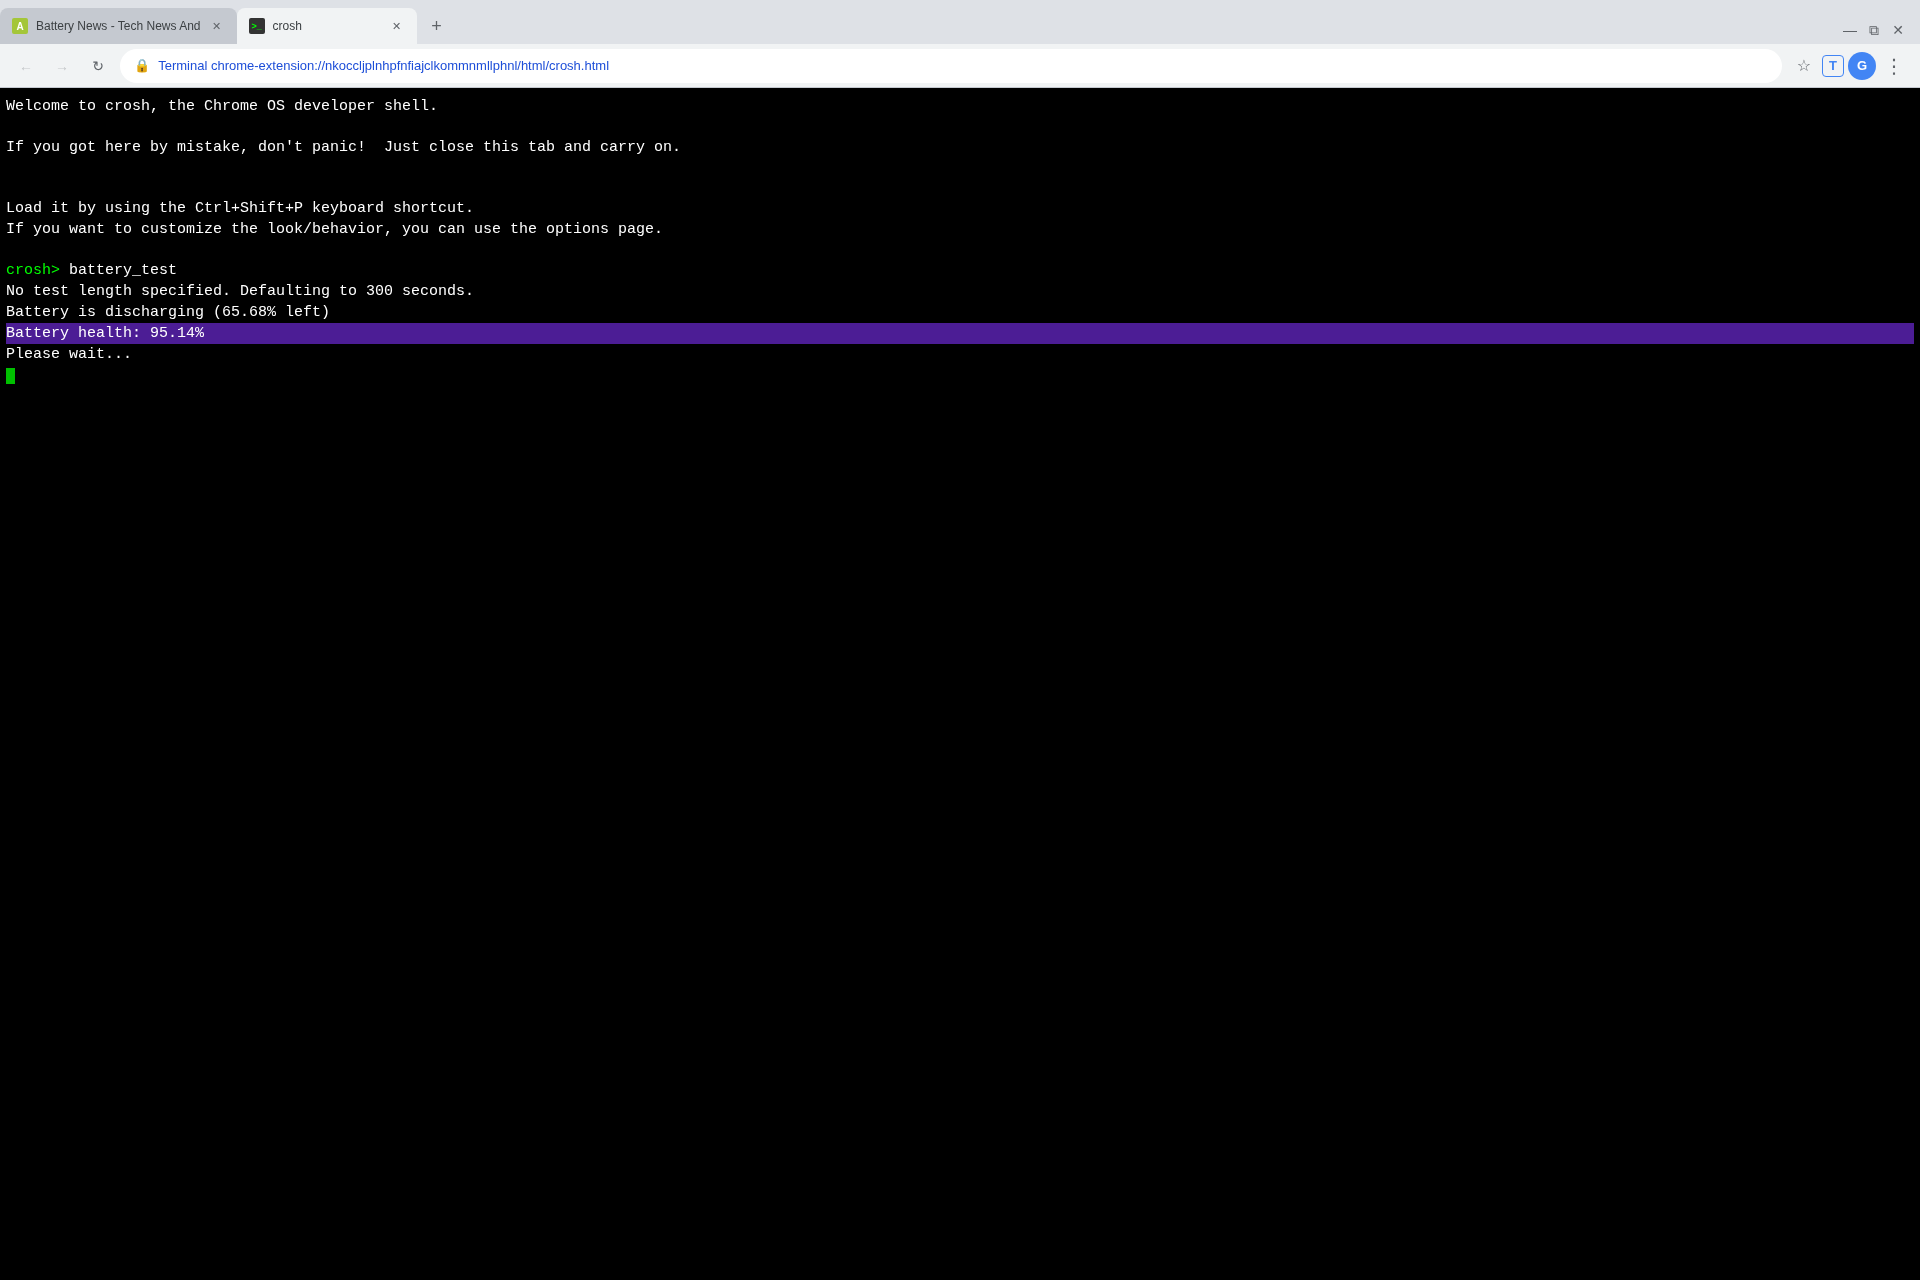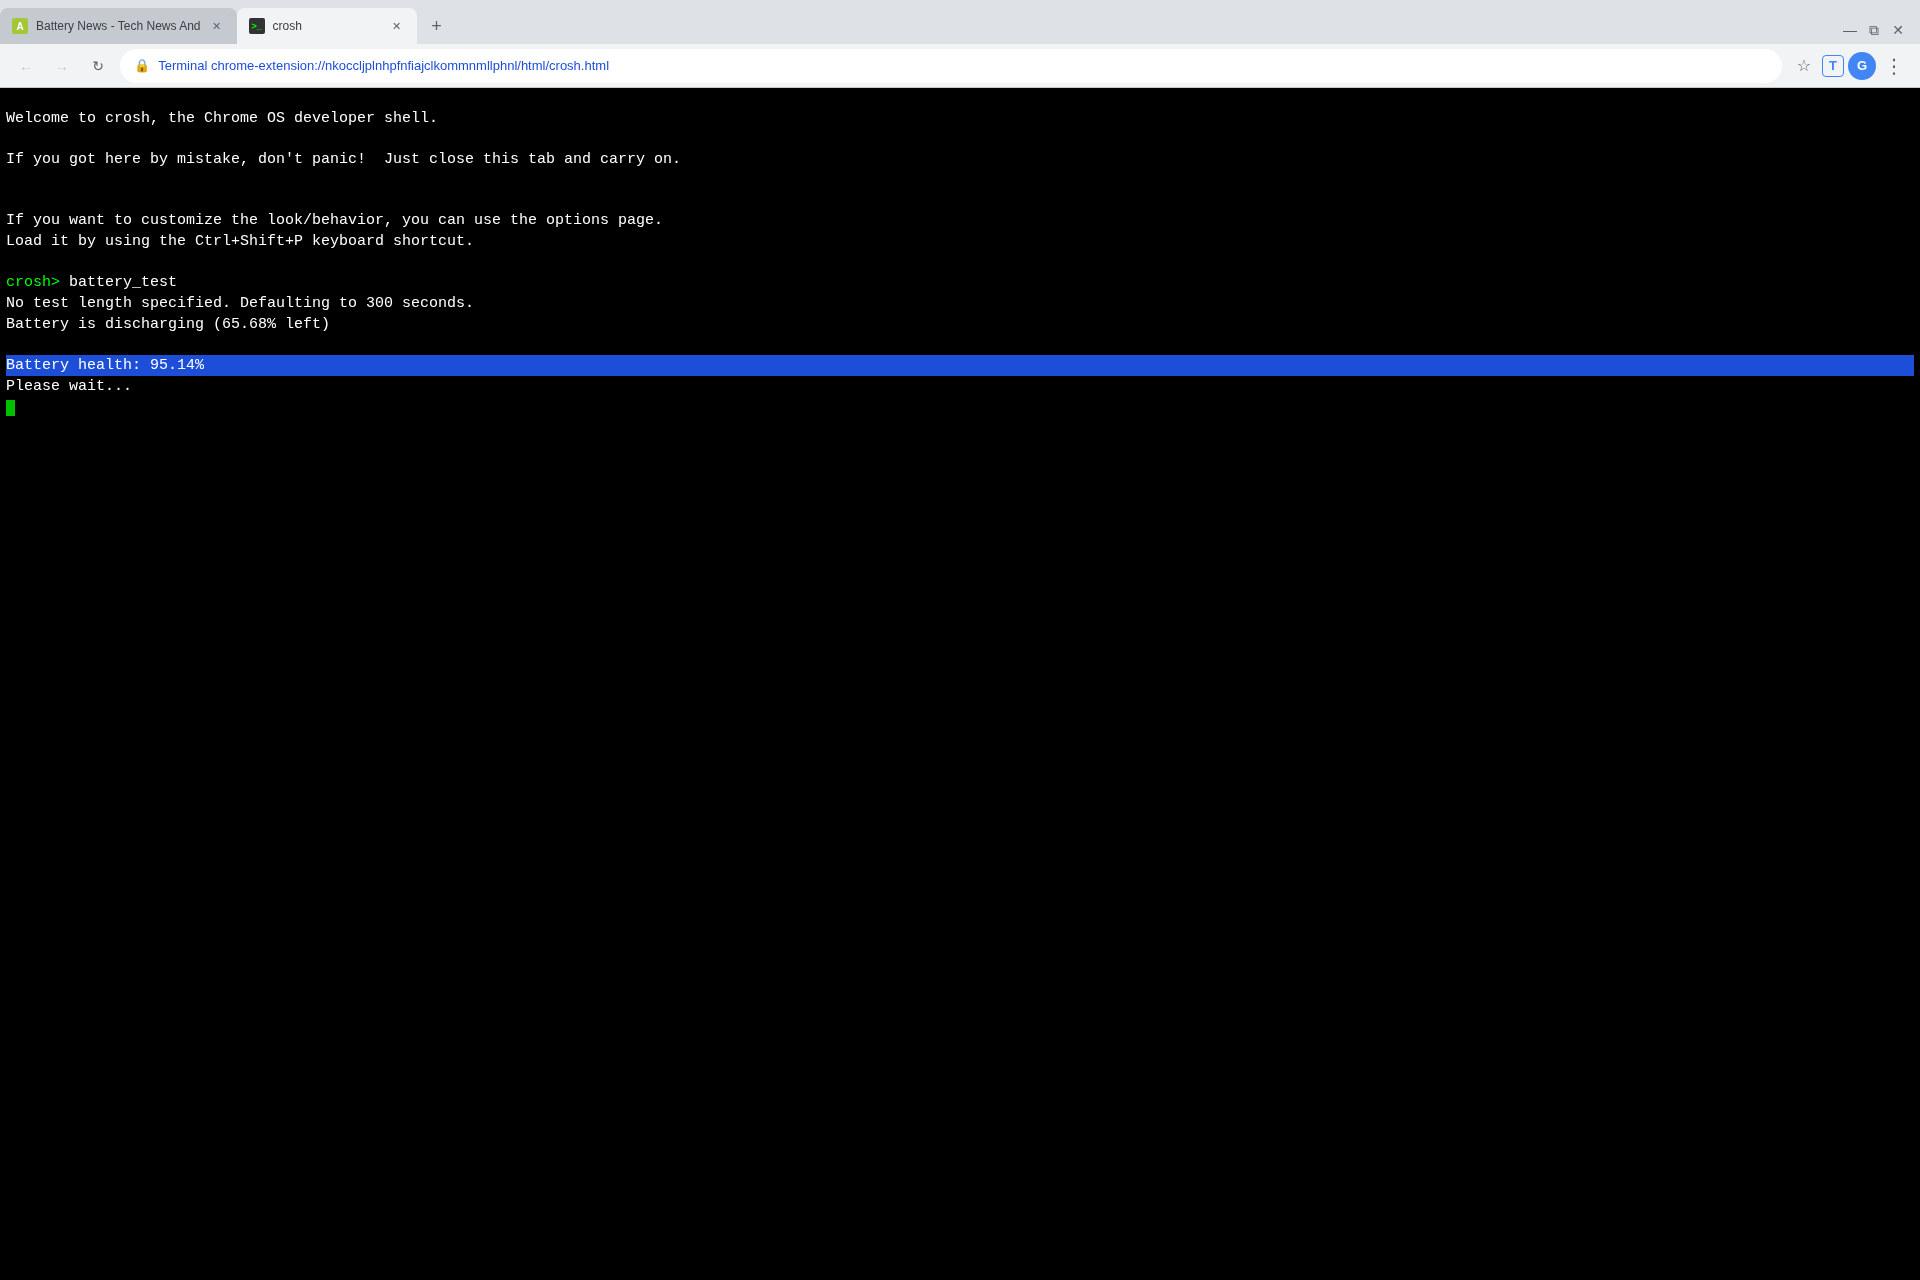--- a/index.html
+++ b/index.html
@@ -169,45 +169,44 @@
       justify-content: center;
       font-size: 16px;
       color: #5f6368;
       cursor: pointer;
     }
 
     
     .terminal-content {
       flex: 1;
       background: #000;
-      padding: 20px 4px;
+      padding: 8px 4px;
       font-family: 'Courier New', Courier, monospace;
       font-size: 15px;
       color: #fff;
       line-height: 1.4;
       overflow: hidden;
     }
 
     .term-line {
       white-space: pre;
       padding: 0 2px;
     }
 
     .term-line.blank { height: 20px; }
 
     .prompt-green {
       color: #00ff00;
       font-weight: normal;
     }
 
     .highlight-line {
-      background-color: #1d4ed8;
+      background-color: #4c1d95;
       display: inline-block;
       width: 100%;
-      margin-top: 20px;
     }
 
     .cursor-block {
       display: inline-block;
       width: 9px;
       height: 16px;
       background: #00c000;
       vertical-align: text-bottom;
     }
 
@@ -281,22 +280,22 @@
       <div class="action-btn" style="font-size:20px;">⋮</div>
     </div>
   </div>
 
   <div class="terminal-content">
     <div class="term-line">Welcome to crosh, the Chrome OS developer shell.</div>
     <div class="term-line blank"></div>
     <div class="term-line">If you got here by mistake, don't panic!  Just close this tab and carry on.</div>
     <div class="term-line blank"></div>
     <div class="term-line blank"></div>
+    <div class="term-line">Load it by using the Ctrl+Shift+P keyboard shortcut.</div>
     <div class="term-line">If you want to customize the look/behavior, you can use the options page.</div>
-    <div class="term-line">Load it by using the Ctrl+Shift+P keyboard shortcut.</div>
     <div class="term-line blank"></div>
     <div class="term-line"><span class="prompt-green">crosh&gt;</span> battery_test</div>
     <div class="term-line">No test length specified. Defaulting to 300 seconds.</div>
     <div class="term-line">Battery is discharging (65.68% left)</div>
     <div class="term-line"><span class="highlight-line">Battery health: 95.14%</span></div>
     <div class="term-line">Please wait...</div>
     <div class="term-line"><span class="cursor-block"></span></div>
   </div>
 </div>
 

